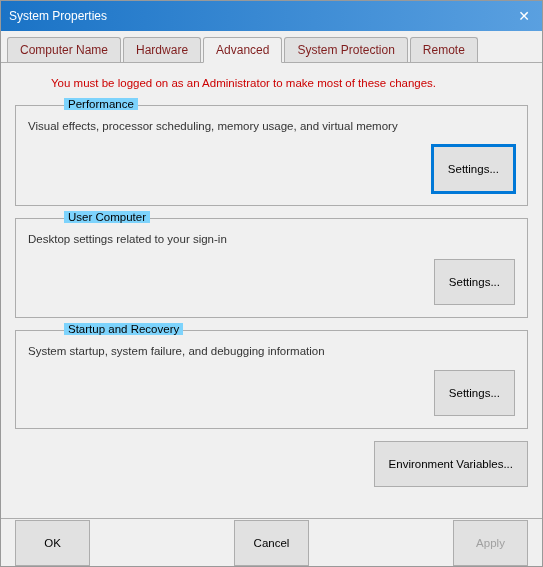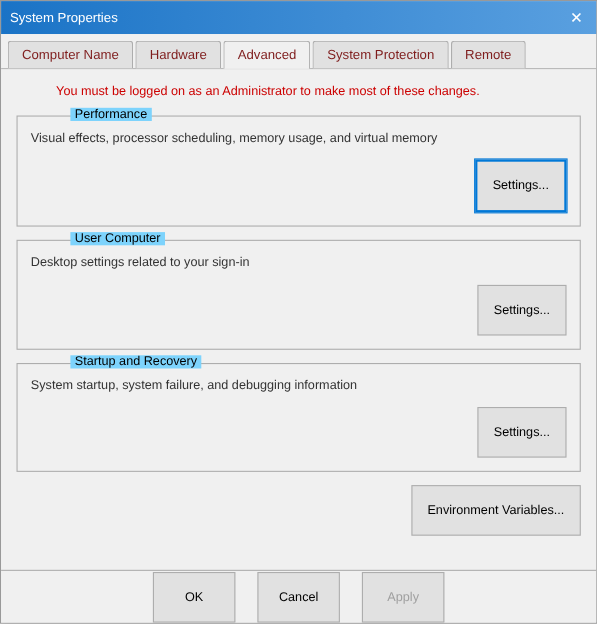--- a/index.html
+++ b/index.html
@@ -160,21 +160,21 @@
 
     .env-vars-row {
       display: flex;
       justify-content: flex-end;
       margin-top: 1px;
       margin-bottom: 4px;
     }
 
     .bottom-bar {
       display: flex;
-      justify-content: center;
+      justify-content: space-between;
       align-items: center;
       padding: 8px 14px;
       border-top: 1px solid #adadad;
       background: #f0f0f0;
       gap: 20px;
       flex-shrink: 0;
       height: 48px;
     }
 
     .btn-ok {

